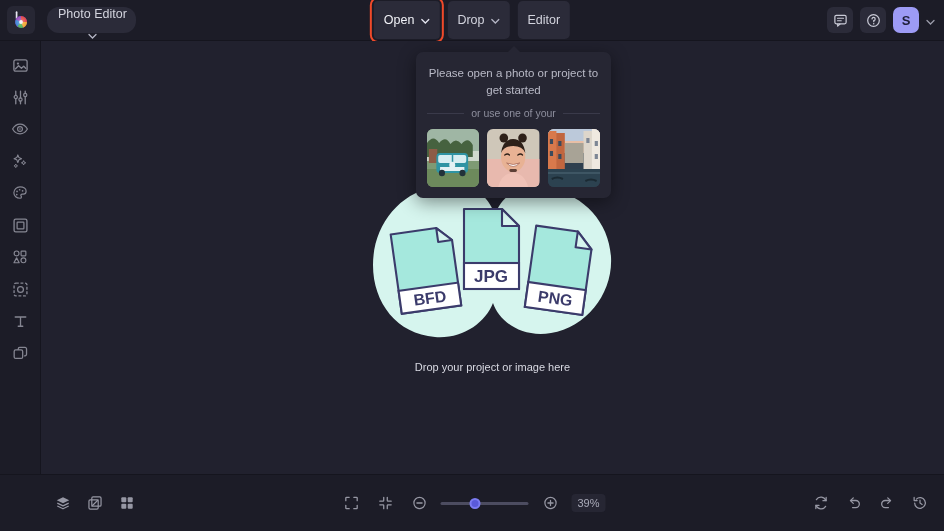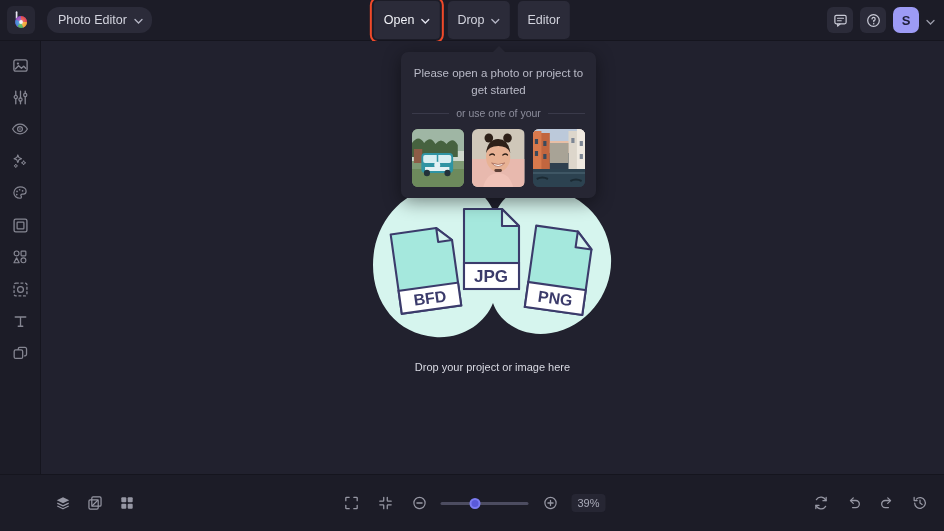--- a/index.html
+++ b/index.html
@@ -17,21 +17,21 @@
     background: #1c1c27; display: flex; align-items: center;
     border-bottom: 1px solid #15151e;
   }
   .logo-btn {
     width: 28px; height: 28px; margin-left: 7px; border-radius: 6px;
     background: #272734; display: flex; align-items: center; justify-content: center;
   }
   .mode-btn {
     margin-left: 12px; height: 26px; padding: 0 9px 0 11px; border-radius: 12px;
     background: #2b2b39; color: #d3d4de; font-size: 12.5px;
-    display: flex; align-items: center; gap: 7px; cursor: pointer;
+    display: flex; align-items: center; gap: 7px; cursor: pointer; flex-direction: column;
   }
   .center-group {
     position: absolute; left: 50%; transform: translateX(-50%);
     display: flex; align-items: center; gap: 8px;
   }
   .tool-btn {
     height: 38px; padding: 0 10px; border-radius: 5px;
     background: #2b2b39; color: #d3d4de; font-size: 12.5px;
     display: flex; align-items: center; gap: 6px; cursor: pointer;
   }
@@ -66,21 +66,21 @@
   .side-item svg { opacity: .62; }
 
   
   #canvas {
     position: absolute; top: 41px; left: 41px; width: 903px; height: 449px;
     background: #21212e; overflow: hidden;
   }
 
   
   #popup {
-    position: absolute; left: 360px; top: 11px; width: 195px;
+    position: absolute; left: 375px; top: 11px; width: 195px;
     background: #262633; border-radius: 7px; padding: 13px 11px 11px;
     box-shadow: 0 4px 18px rgba(0,0,0,.45);
   }
   #popup .arrow {
     position: absolute; top: -6px; left: 91px; width: 0; height: 0;
     border-left: 7px solid transparent; border-right: 7px solid transparent;
     border-bottom: 7px solid #262633;
   }
   .pop-title {
     color: #b9bac7; font-size: 11.5px; text-align: center; line-height: 1.45;

